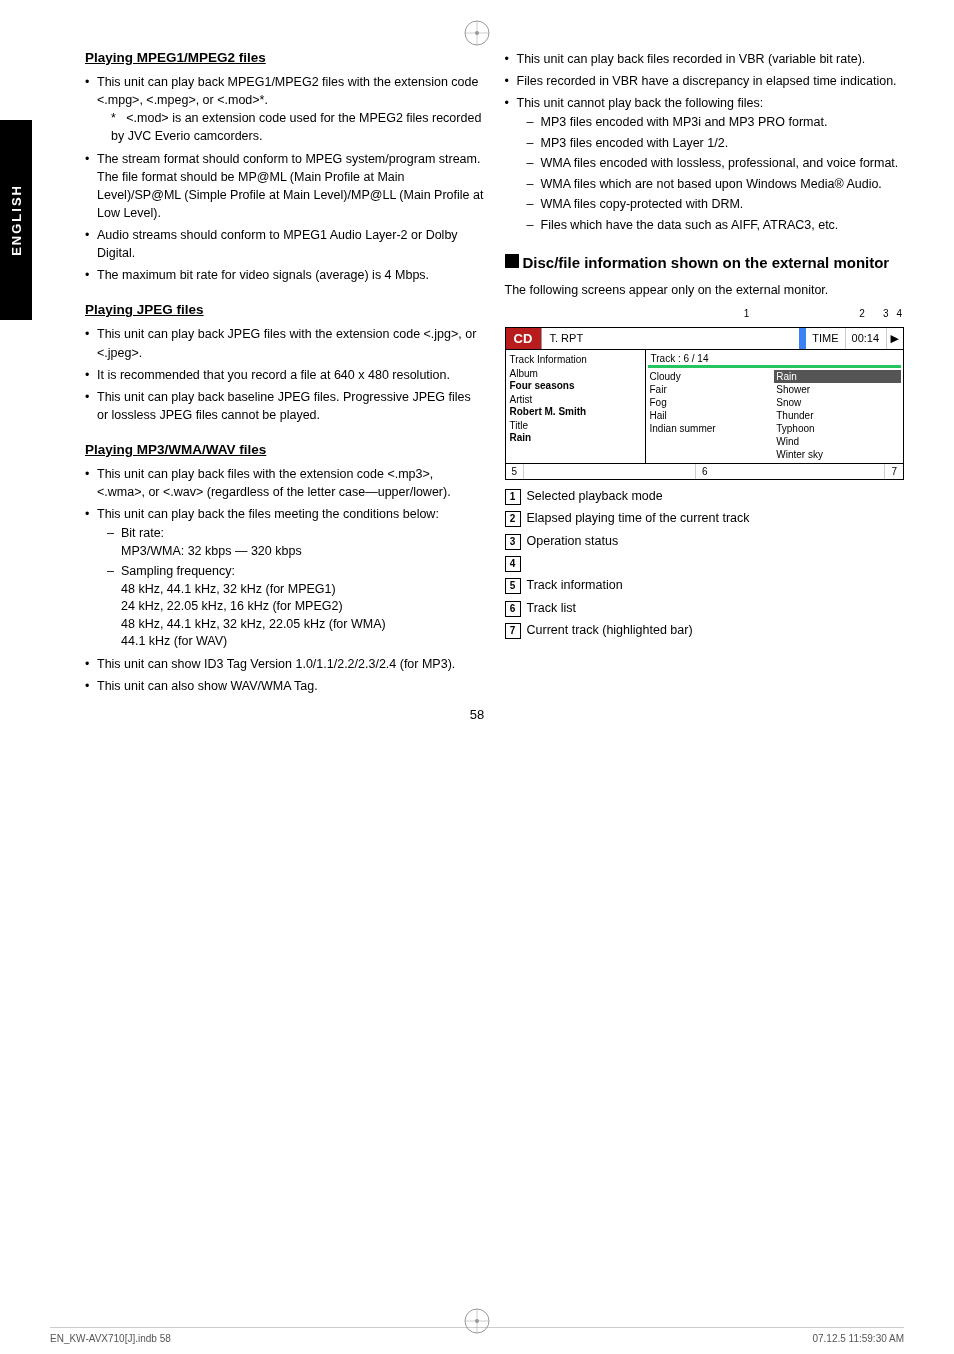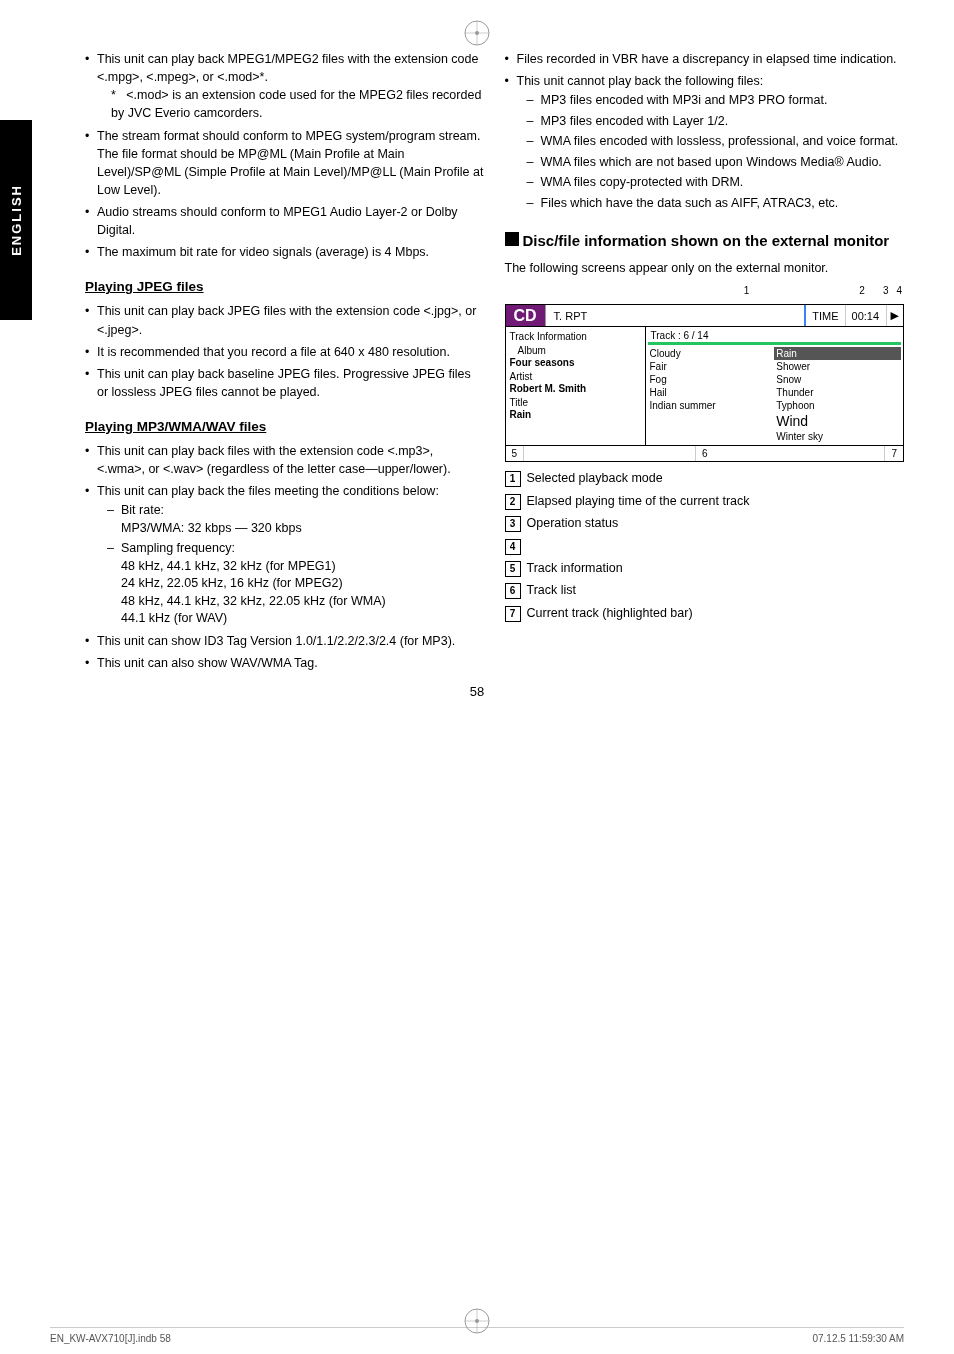--- a/index.html
+++ b/index.html
@@ -225,20 +225,21 @@
 
 <div class="english-label">
   <span>ENGLISH</span>
 </div>
 
 <div class="page">
   <div class="content">
 
     <div class="left-column">
 
+      <div class="section-title">Playing MPEG1/MPEG2 files</div>
       <ul class="bullet-list">
         <li>
           This unit can play back MPEG1/MPEG2 files with the extension code &lt;.mpg&gt;, &lt;.mpeg&gt;, or &lt;.mod&gt;*.
           <div class="indent-note">*&nbsp;&nbsp;&nbsp;&lt;.mod&gt; is an extension code used for the MPEG2 files recorded by JVC Everio camcorders.</div>
         </li>
         <li>
           The stream format should conform to MPEG system/program stream.<br>
           <span>The file format should be MP@ML (Main Profile at Main Level)/SP@ML (Simple Profile at Main Level)/MP@LL (Main Profile at Low Level).</span>
         </li>
         <li>Audio streams should conform to MPEG1 Audio Layer-2 or Dolby Digital.</li>
@@ -263,20 +264,21 @@
           </ul>
         </li>
         <li>This unit can show ID3 Tag Version 1.0/1.1/2.2/2.3/2.4 (for MP3).</li>
         <li>This unit can also show WAV/WMA Tag.</li>
       </ul>
     </div>
 
     <div class="right-column">
 
       <ul class="bullet-list" style="margin-top: 0;">
+        <li>This unit can play back files recorded in VBR (variable bit rate).</li>
         <li>Files recorded in VBR have a discrepancy in elapsed time indication.</li>
         <li>
           This unit cannot play back the following files:
           <ul class="sub-list">
             <li>MP3 files encoded with MP3i and MP3 PRO format.</li>
             <li>MP3 files encoded with Layer 1/2.</li>
             <li>WMA files encoded with lossless, professional, and voice format.</li>
             <li>WMA files which are not based upon Windows Media® Audio.</li>
             <li>WMA files copy-protected with DRM.</li>
             <li>Files which have the data such as AIFF, ATRAC3, etc.</li>
@@ -297,40 +299,40 @@
         <div style="display:flex; justify-content:flex-end; font-size:10px; margin-bottom:1px; padding-right:2px;">
           <span style="margin-right: 110px;">1</span>
           <span style="margin-right:18px;">2</span>
           <span style="margin-right:8px;">3</span>
           <span>4</span>
         </div>
 
         <div class="cd-diagram">
 
           <div style="display:flex; border-bottom:1px solid #000; height:22px;">
-            <div style="background:#701a75;color:#fff;font-weight:bold;padding:0 8px;display:flex;align-items:center;font-size:16px;min-width:36px;border-right:1px solid #999;">
+            <div style="background:#b91c1c;color:#fff;font-weight:bold;padding:0 8px;display:flex;align-items:center;font-size:13px;min-width:36px;border-right:1px solid #999;">
               <span>CD</span>
             </div>
-            <div style="flex:1;display:flex;align-items:center;padding:0 8px;font-size:11px;border-right:2px solid #3b82f6;">
+            <div style="flex:1;display:flex;align-items:center;padding:0 8px;font-size:11px;border-right:7px solid #3b82f6;">
               <span>T. RPT</span>
             </div>
             <div style="display:flex;align-items:center;padding:0 6px;font-size:11px;border-right:1px solid #ccc;">
               <span>TIME</span>
             </div>
             <div style="display:flex;align-items:center;padding:0 6px;font-size:11px;min-width:40px;">
               <span>00:14</span>
             </div>
             <div style="display:flex;align-items:center;padding:0 4px;font-size:11px;border-left:1px solid #ccc;">▶</div>
           </div>
 
           <div style="display:flex;">
 
             <div style="flex:0 0 140px;border-right:1px solid #000;padding:4px;">
               <div style="font-size:10px;margin-bottom:3px;">Track Information</div>
-              <div style="font-size:10px;margin-bottom:1px;margin-left:8px;">Album</div>
+              <div style="font-size:10px;margin-bottom:1px;">Album</div>
               <div style="font-size:10px;margin-bottom:3px;font-weight:bold;">Four seasons</div>
               <div style="font-size:10px;margin-bottom:1px;">Artist</div>
               <div style="font-size:10px;margin-bottom:3px;font-weight:bold;">Robert M. Smith</div>
               <div style="font-size:10px;margin-bottom:1px;">Title</div>
               <div style="font-size:10px;font-weight:bold;">Rain</div>
             </div>
 
             <div style="flex:1;padding:2px;">
               <div style="font-size:10px;padding:1px 3px;margin-bottom:2px;border-bottom:3px solid #22c55e;">
                 <span>Track :  6 / 14</span>
@@ -343,21 +345,21 @@
                   <div style="font-size:10px;padding:1px 2px;">Fog</div>
                   <div style="font-size:10px;padding:1px 2px;">Hail</div>
                   <div style="font-size:10px;padding:1px 2px;">Indian summer</div>
                 </div>
                 <div style="flex:1;">
                   <div style="font-size:10px;padding:1px 2px;background:#555;color:#fff;">Rain</div>
                   <div style="font-size:10px;padding:1px 2px;">Shower</div>
                   <div style="font-size:10px;padding:1px 2px;">Snow</div>
                   <div style="font-size:10px;padding:1px 2px;">Thunder</div>
                   <div style="font-size:10px;padding:1px 2px;">Typhoon</div>
-                  <div style="font-size:14px;padding:1px 2px;">Wind</div>
+                  <div style="font-size:10px;padding:1px 2px;">Wind</div>
                   <div style="font-size:10px;padding:1px 2px;">Winter sky</div>
                 </div>
               </div>
             </div>
           </div>
 
           <div style="display:flex;border-top:1px solid #000;">
             <div style="font-size:10px;padding:2px 6px;border-right:1px solid #ccc;">5</div>
             <div style="flex:1;"></div>
             <div style="font-size:10px;padding:2px 6px;border-left:1px solid #ccc;">6</div>

